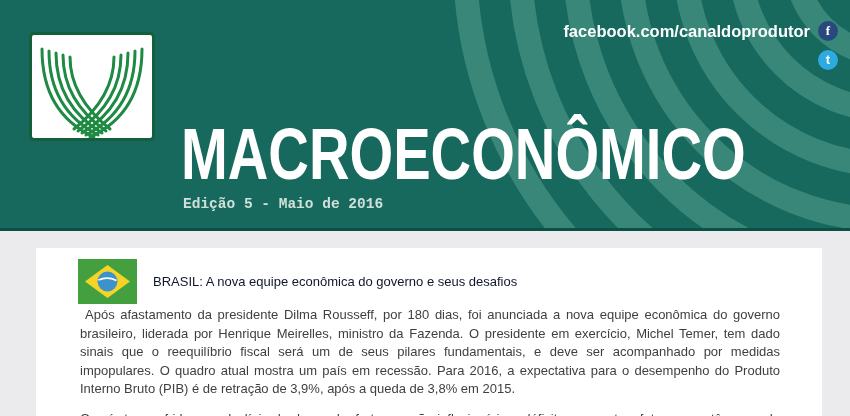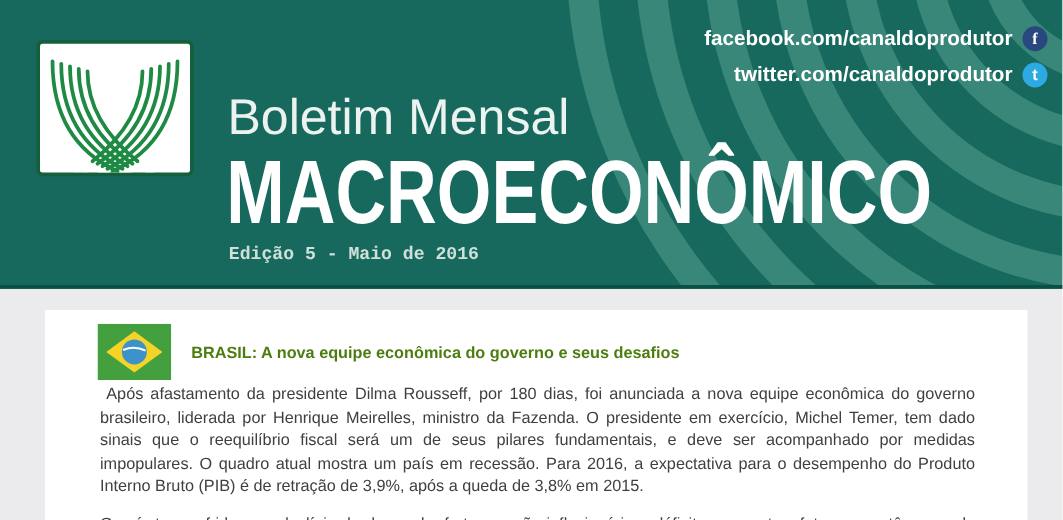--- a/index.html
+++ b/index.html
@@ -48,21 +48,21 @@
   .badge-twitter{background:#2caae1;}
   .badge-www{background:#b3c832;font-size:6.5px;letter-spacing:0;}
   
   .page{
     position:absolute;left:36px;top:248px;width:786px;height:300px;
     background:#ffffff;
   }
   .flag{position:absolute;left:42px;top:11px;}
   .article-heading{
     position:absolute;left:117px;top:26px;width:620px;
-    font-size:13px;font-weight:700;color:#4d7c0f;
+    font-size:13px;font-weight:400;color:#0f172a;
   }
   .article-body{
     position:absolute;left:44px;top:58px;width:712px;
     font-size:13px;line-height:18.6px;color:#3f3f3f;
     text-align:justify;
   }
   .article-body p{margin:0 12px 11px 0;}
   .article-body p.first{text-indent:5px;}
 </style>
 </head>
@@ -95,31 +95,29 @@
         <path d="M96 18 Q 96 70 50 98"></path>
         <path d="M89 20 Q 89 66 46 96"></path>
         <path d="M82 22 Q 82 62 42 94"></path>
       </g>
       <text x="60" y="128" text-anchor="middle" font-family="Liberation Serif, serif" font-weight="bold" font-size="38" fill="#0d5b33" stroke="#ffffff" stroke-width="1" paint-order="stroke" letter-spacing="1">CNA</text>
       <rect x="12" y="131" width="96" height="2.5" fill="#1e8a43"></rect>
       <text x="60" y="147" text-anchor="middle" font-family="DejaVu Serif, serif" font-style="italic" font-weight="bold" font-size="17" fill="#1d9143">Brasil</text>
     </svg>
   </div>
 
-  <div class="title-small">Boletim Mensal</div>
   <div class="title-big">MACROECONÔMICO</div>
   <div class="edition">Edição 5 - Maio de 2016</div>
 
   <div class="social">
     <div class="social-row">
       <span class="social-label">facebook.com/canaldoprodutor</span>
       <span class="social-badge badge-facebook">f</span>
     </div>
     <div class="social-row">
-      <span class="social-label">twitter.com/canaldoprodutor</span>
       <span class="social-badge badge-twitter">t</span>
     </div>
   </div>
 </div>
 
 <div class="page">
 
   <svg class="flag" width="59" height="45" viewBox="0 0 59 45">
     <rect x="0" y="0" width="59" height="45" fill="#44a03f"></rect>
     <path d="M7 22.5 L29.5 6 L52 22.5 L29.5 39 Z" fill="#f5d327"></path>

